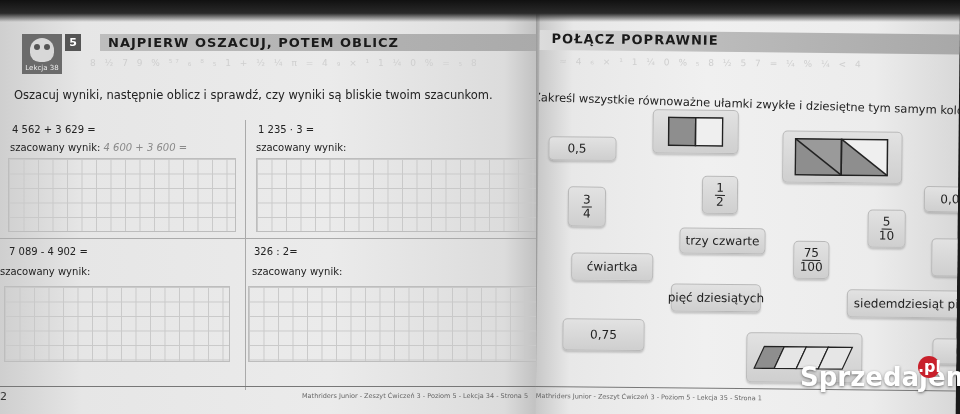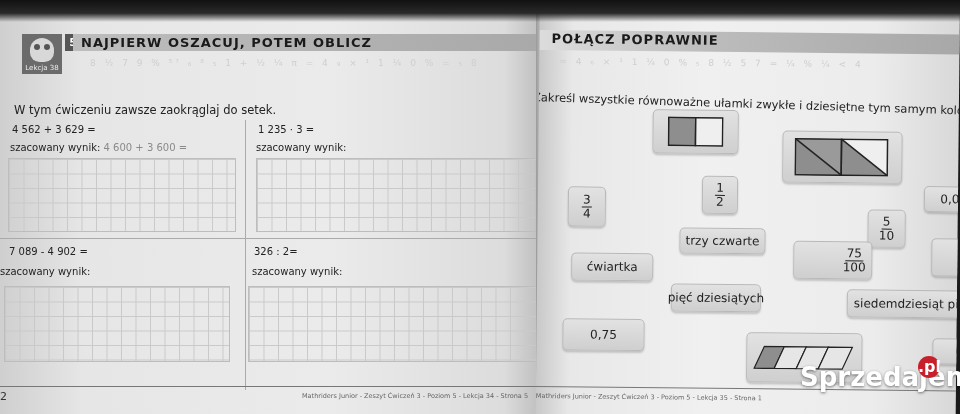--- a/index.html
+++ b/index.html
@@ -9,26 +9,26 @@
   .right-page{left:540px;width:420px;background:linear-gradient(90deg,#c8c8c8 0%,#e8e8e8 8%,#f0f0f0 40%,#ececec 80%,#d8d8d8 100%);transform:rotate(0.6deg);transform-origin:left top;}
   .gutter{position:absolute;left:536px;top:0;width:14px;height:414px;background:linear-gradient(90deg,#9a9a9a,#d0d0d0,#8a8a8a);}
   .top-shadow{position:absolute;left:0;top:0;width:960px;height:22px;background:linear-gradient(180deg,#111 0%,#2a2a2a 60%,rgba(0,0,0,0) 100%);}
   
   .lesson-box{position:absolute;left:22px;top:34px;width:40px;height:40px;background:#6b6b6b;}
   .owl{position:absolute;left:8px;top:4px;width:24px;height:24px;border-radius:50% 50% 40% 40%;background:#d8d8d8;}
   .owl:before,.owl:after{content:"";position:absolute;top:6px;width:6px;height:6px;border-radius:50%;background:#555;}
   .owl:before{left:4px}.owl:after{right:4px}
   .lesson-label{position:absolute;left:0;bottom:2px;width:40px;text-align:center;font-size:7px;color:#eee;}
   .num-box{position:absolute;left:65px;top:34px;width:16px;height:17px;background:#555;color:#fff;font-size:11px;font-weight:bold;text-align:center;line-height:17px;}
-  .title-bar{position:absolute;left:73px;top:34px;width:464px;height:17px;background:linear-gradient(90deg,#bdbdbd,#a9a9a9);}
+  .title-bar{position:absolute;left:100px;top:34px;width:464px;height:17px;background:linear-gradient(90deg,#bdbdbd,#a9a9a9);}
   .title-text{position:absolute;left:8px;top:0;font-size:13px;font-weight:bold;letter-spacing:1px;color:#1a1a1a;line-height:17px;}
   .deco{position:absolute;font-size:9px;color:#cfcfcf;letter-spacing:3px;white-space:nowrap;}
   .instr{position:absolute;font-size:11.5px;color:#222;white-space:nowrap;}
   .task{position:absolute;font-size:10px;color:#222;white-space:nowrap;}
-  .hint{color:#8a8a8a;}
+  .hint{color:#8a8a8a;font-style:italic;}
   .grid{position:absolute;border:1px solid #bdbdbd;background-image:linear-gradient(#c9c9c9 1px,transparent 1px),linear-gradient(90deg,#c9c9c9 1px,transparent 1px);background-size:14.5px 14.5px;}
   .vline{position:absolute;width:1px;background:#aaa;}
   .hline{position:absolute;height:1px;background:#aaa;}
   .footer{position:absolute;font-size:6.5px;color:#666;white-space:nowrap;}
   .page-num{position:absolute;font-size:11px;color:#333;}
   
   .r-title-bar{position:absolute;left:0;top:30px;width:420px;height:20px;background:linear-gradient(90deg,#dcdcdc,#bcbcbc 40%,#a8a8a8);}
   .r-title-text{position:absolute;left:12px;top:1px;font-size:13px;font-weight:bold;letter-spacing:1px;color:#1a1a1a;}
   .card{position:absolute;background:linear-gradient(180deg,#e2e2e2,#cfcfcf);border:1px solid #b8b8b8;border-radius:5px;box-shadow:0 2px 2px rgba(0,0,0,0.18);color:#222;font-size:12px;display:flex;align-items:center;justify-content:center;white-space:nowrap;}
   .frac{display:flex;flex-direction:column;align-items:center;font-size:12px;line-height:13px;}
@@ -43,21 +43,21 @@
   <div class="lesson-box">
     <div class="owl"></div>
     <div class="lesson-label">Lekcja 38</div>
   </div>
   <div class="num-box">5</div>
   <div class="title-bar">
     <span class="title-text">NAJPIERW OSZACUJ, POTEM OBLICZ</span>
   </div>
   <div class="deco" style="left:90px;top:58px;">8 ½ 7 9 % ⁵⁷ ₆ ⁸ ₅ 1 + ½ ¼ π = 4 ₉ × ¹ 1 ¼ 0 % = ₅ 8</div>
 
-  <div class="instr" style="left:14px;top:103px;">W tym ćwiczeniu zawsze zaokrąglaj do setek.</div>
+  <div class="instr" style="left:14px;top:88px;">Oszacuj wyniki, następnie oblicz i sprawdź, czy wyniki są bliskie twoim szacunkom.</div>
 
   <div class="task" style="left:12px;top:124px;">4 562 + 3 629 =</div>
   <div class="task" style="left:10px;top:142px;">
     <span>szacowany wynik:</span>
     <span class="hint">4 600 + 3 600 =</span>
   </div>
   <div class="grid" style="left:8px;top:158px;width:226px;height:72px;"></div>
 
   <div class="task" style="left:258px;top:124px;">1 235 · 3 =</div>
   <div class="task" style="left:256px;top:142px;">
@@ -87,20 +87,21 @@
 
 <div class="gutter"></div>
 
 <div class="page right-page">
   <div class="r-title-bar">
     <span class="r-title-text">POŁĄCZ POPRAWNIE</span>
   </div>
   <div class="deco" style="left:20px;top:56px;">≈ 4 ₆ × ¹ 1 ¼ 0 % ₅ 8 ½ 5 7 = ¼ % ¼ &lt; 4</div>
   <div class="instr" style="left:-6px;top:90px;font-size:11.5px;transform:rotate(1.2deg);transform-origin:left;">Zakreśl wszystkie równoważne ułamki zwykłe i dziesiętne tym samym kolorem.</div>
 
+  <div class="card" style="left:10px;top:136px;width:68px;height:24px;justify-content:flex-start;padding-left:18px;box-sizing:border-box;">0,5</div>
 
   <div class="card" style="left:114px;top:108px;width:84px;height:42px;">
     <svg width="56" height="30">
       <rect x="1" y="1" width="27" height="28" fill="#8e8e8e" stroke="#222" stroke-width="1.5"></rect>
       <rect x="28" y="1" width="27" height="28" fill="#efefef" stroke="#222" stroke-width="1.5"></rect>
     </svg>
   </div>
 
   <div class="card" style="left:244px;top:128px;width:118px;height:50px;">
     <svg width="96" height="38">
@@ -129,21 +130,21 @@
         <span>2</span>
       </div>
   </div>
   <div class="card" style="left:330px;top:206px;width:36px;height:36px;">
     <div class="frac">
         <span class="n">5</span>
         <span>10</span>
       </div>
   </div>
   <div class="card" style="left:142px;top:226px;width:84px;height:24px;">trzy czwarte</div>
-  <div class="card" style="left:256px;top:238px;width:34px;height:36px;padding-left:43px;">
+  <div class="card" style="left:256px;top:238px;width:34px;height:36px;">
     <div class="frac">
         <span class="n">75</span>
         <span>100</span>
       </div>
   </div>
   <div class="card" style="left:394px;top:234px;width:40px;height:36px;"></div>
 
   <div class="card" style="left:34px;top:252px;width:80px;height:26px;">ćwiartka</div>
   <div class="card" style="left:134px;top:282px;width:88px;height:26px;">pięć dziesiątych</div>
   <div class="card" style="left:310px;top:286px;width:130px;height:28px;justify-content:flex-start;padding-left:6px;box-sizing:border-box;">siedemdziesiąt pięć s</div>

